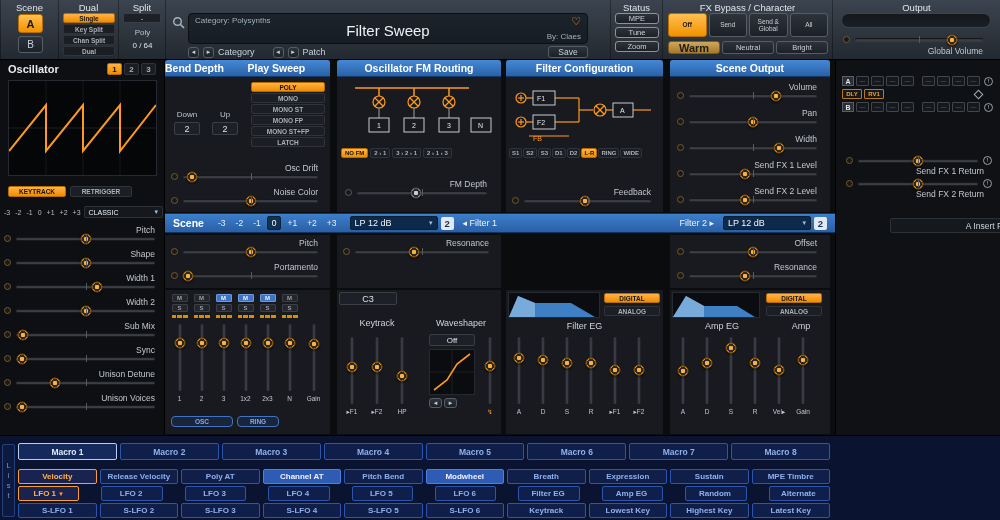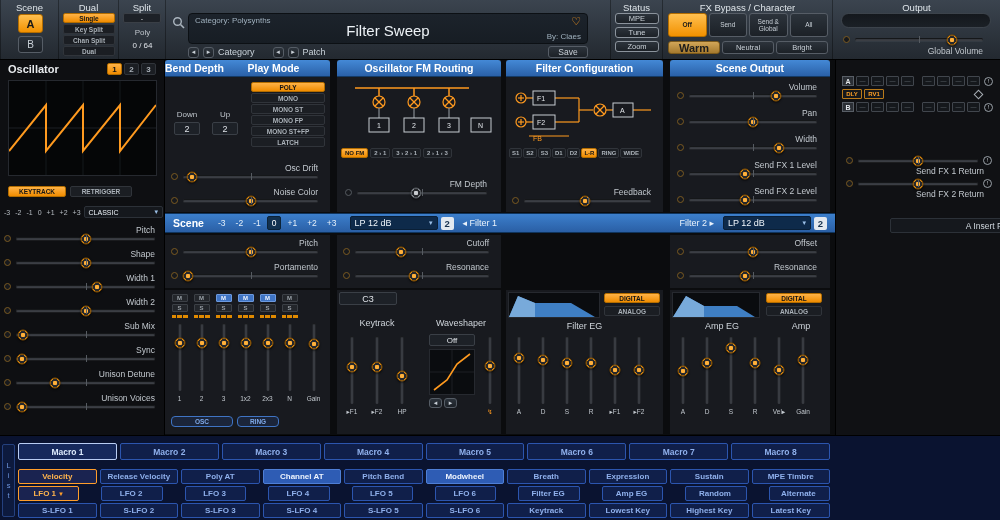--- a/index.html
+++ b/index.html
@@ -285,21 +285,21 @@
         </div>
     </div>
     </div>
 </div>
 
 <div class="main">
 
   <div class="colpanel" style="left:0;top:0;width:165px;height:152px;">
     <div class="bhead">
       <span style="flex:1;">Bend Depth</span>
-      <span style="flex:1;">Play Mode</span>
+      <span style="flex:1;">Play Sweep</span>
     </div>
     <div class="tinylbl" style="position:absolute;left:6px;top:50px;width:32px;">Down</div>
     <div class="valbox" style="position:absolute;left:9px;top:62px;width:26px;height:13px;">2</div>
     <div class="tinylbl" style="position:absolute;left:44px;top:50px;width:32px;">Up</div>
     <div class="valbox" style="position:absolute;left:47px;top:62px;width:26px;height:13px;">2</div>
     <div style="position:absolute;left:86px;top:22px;width:74px;display:flex;flex-direction:column;gap:1px;">
 
     <div class="seg orange" style="height:10px;">POLY</div>
         <div class="seg" style="height:10px;">MONO</div>
         <div class="seg" style="height:10px;">MONO ST</div>
@@ -521,27 +521,20 @@
         <span class="hs-dot"></span>
         <div class="hs-track">
             <div class="knob"></div>
           </div>
       </div>
       </div>
   </div>
   <div class="colpanel" style="left:172px;top:175px;width:164px;height:53px;">
     <div style="position:absolute;left:4px;top:2px;width:156px;">
 
-    <div class="hs" style="--pos: 34%;">
-        <span class="hs-lbl">Cutoff</span>
-        <span class="hs-dot"></span>
-        <div class="hs-track">
-            <div class="knob"></div>
-          </div>
-      </div>
         <div class="hs" style="--pos: 44%;">
         <span class="hs-lbl">Resonance</span>
         <span class="hs-dot"></span>
         <div class="hs-track">
             <div class="knob"></div>
           </div>
       </div>
       </div>
   </div>
   <div class="colpanel" style="left:505px;top:175px;width:160px;height:53px;">

